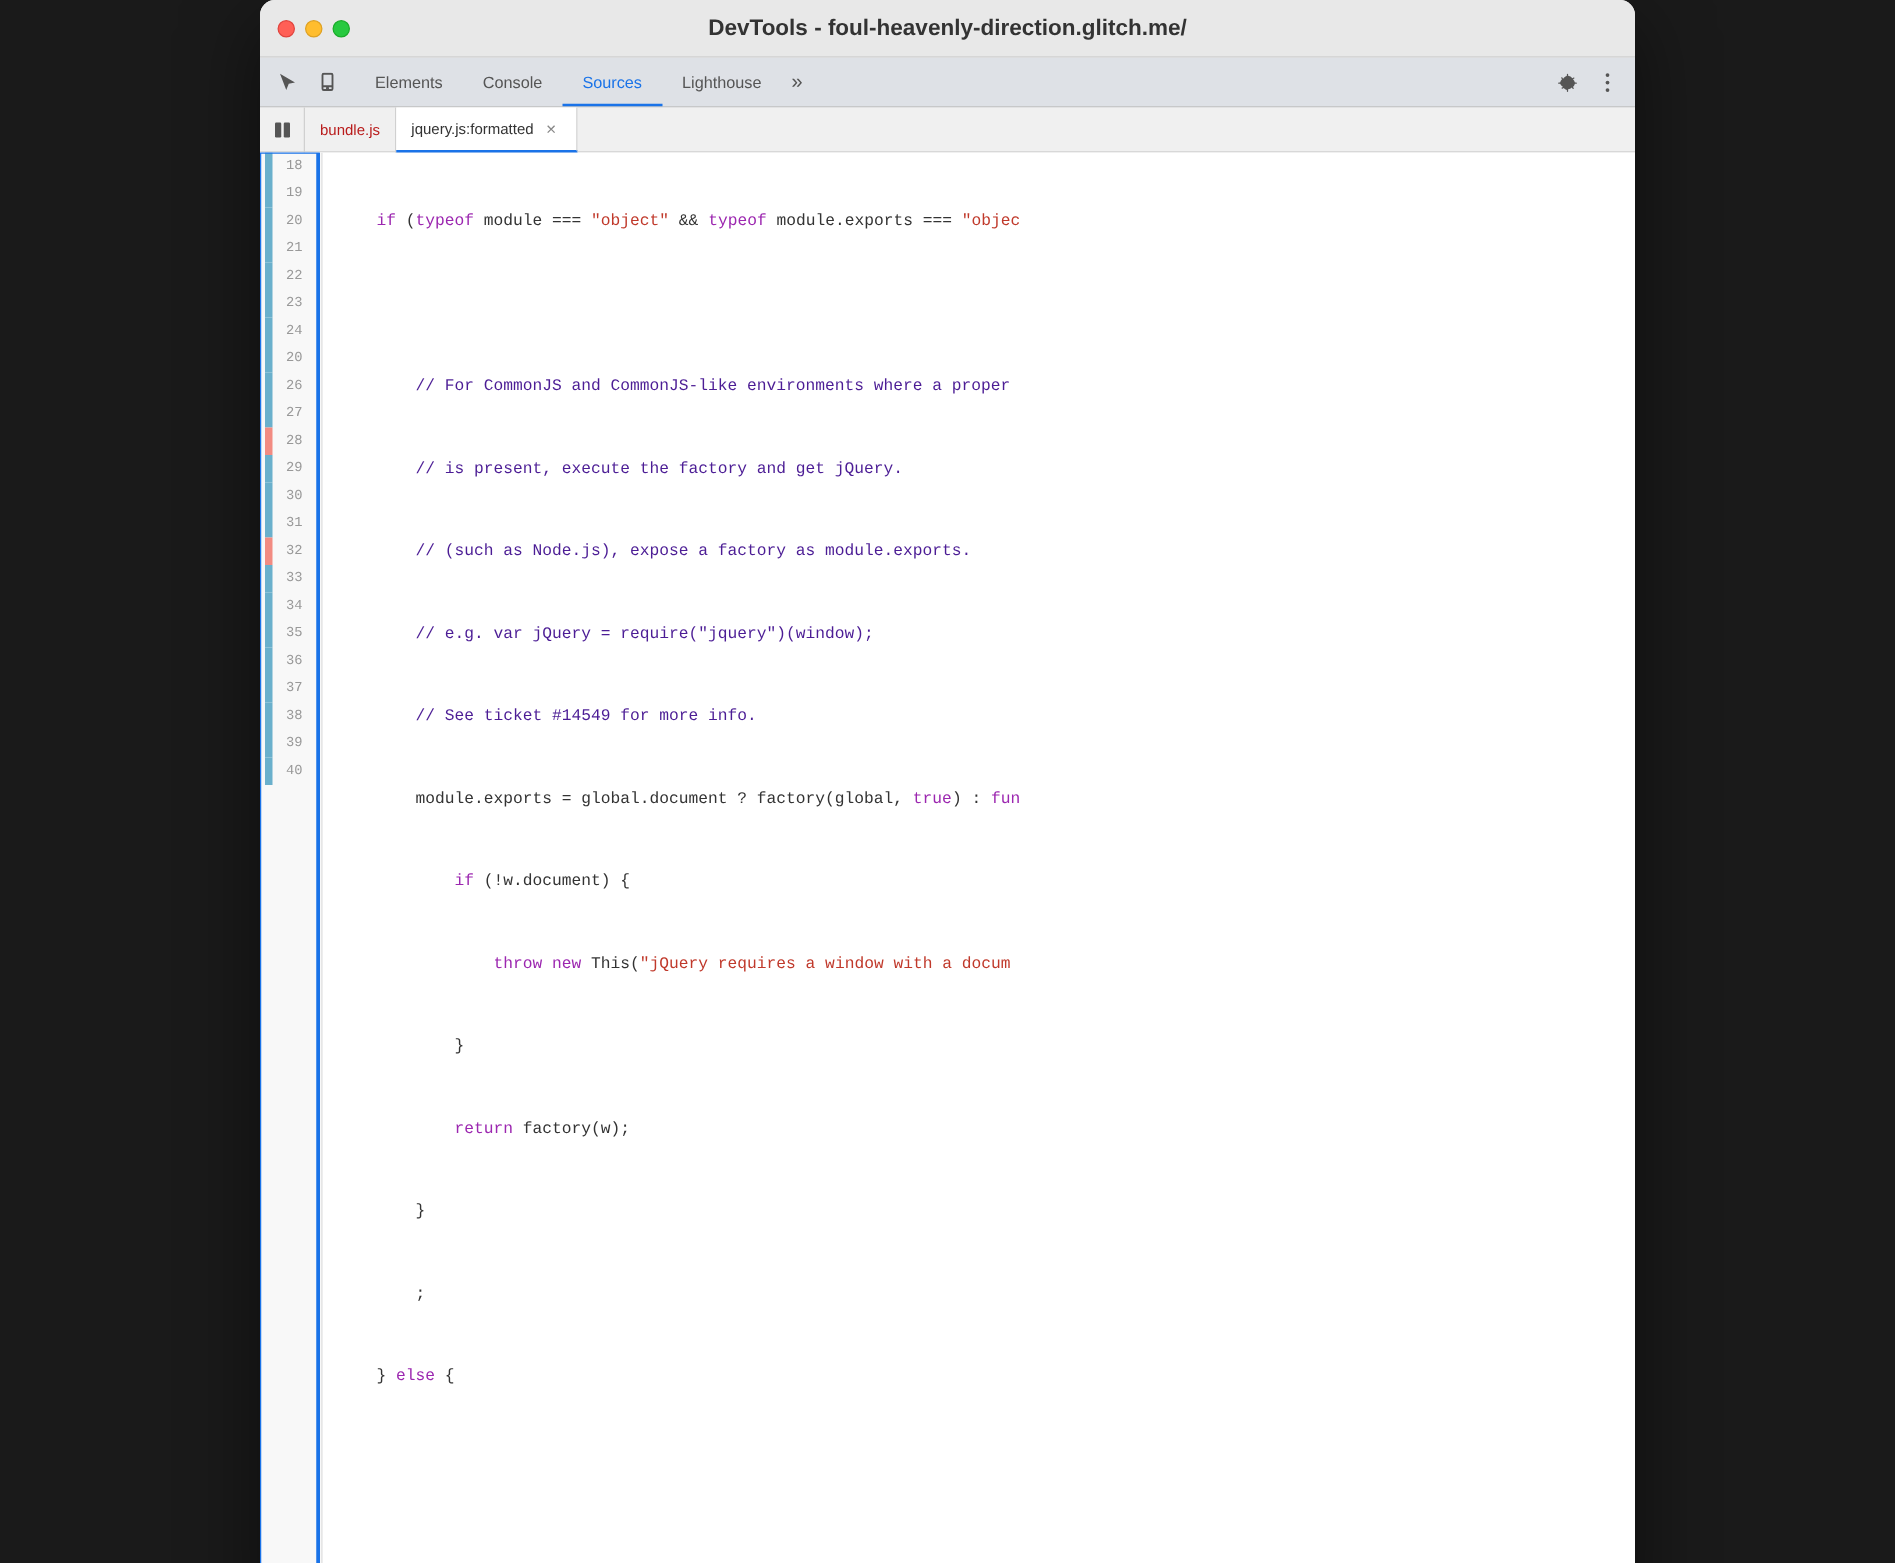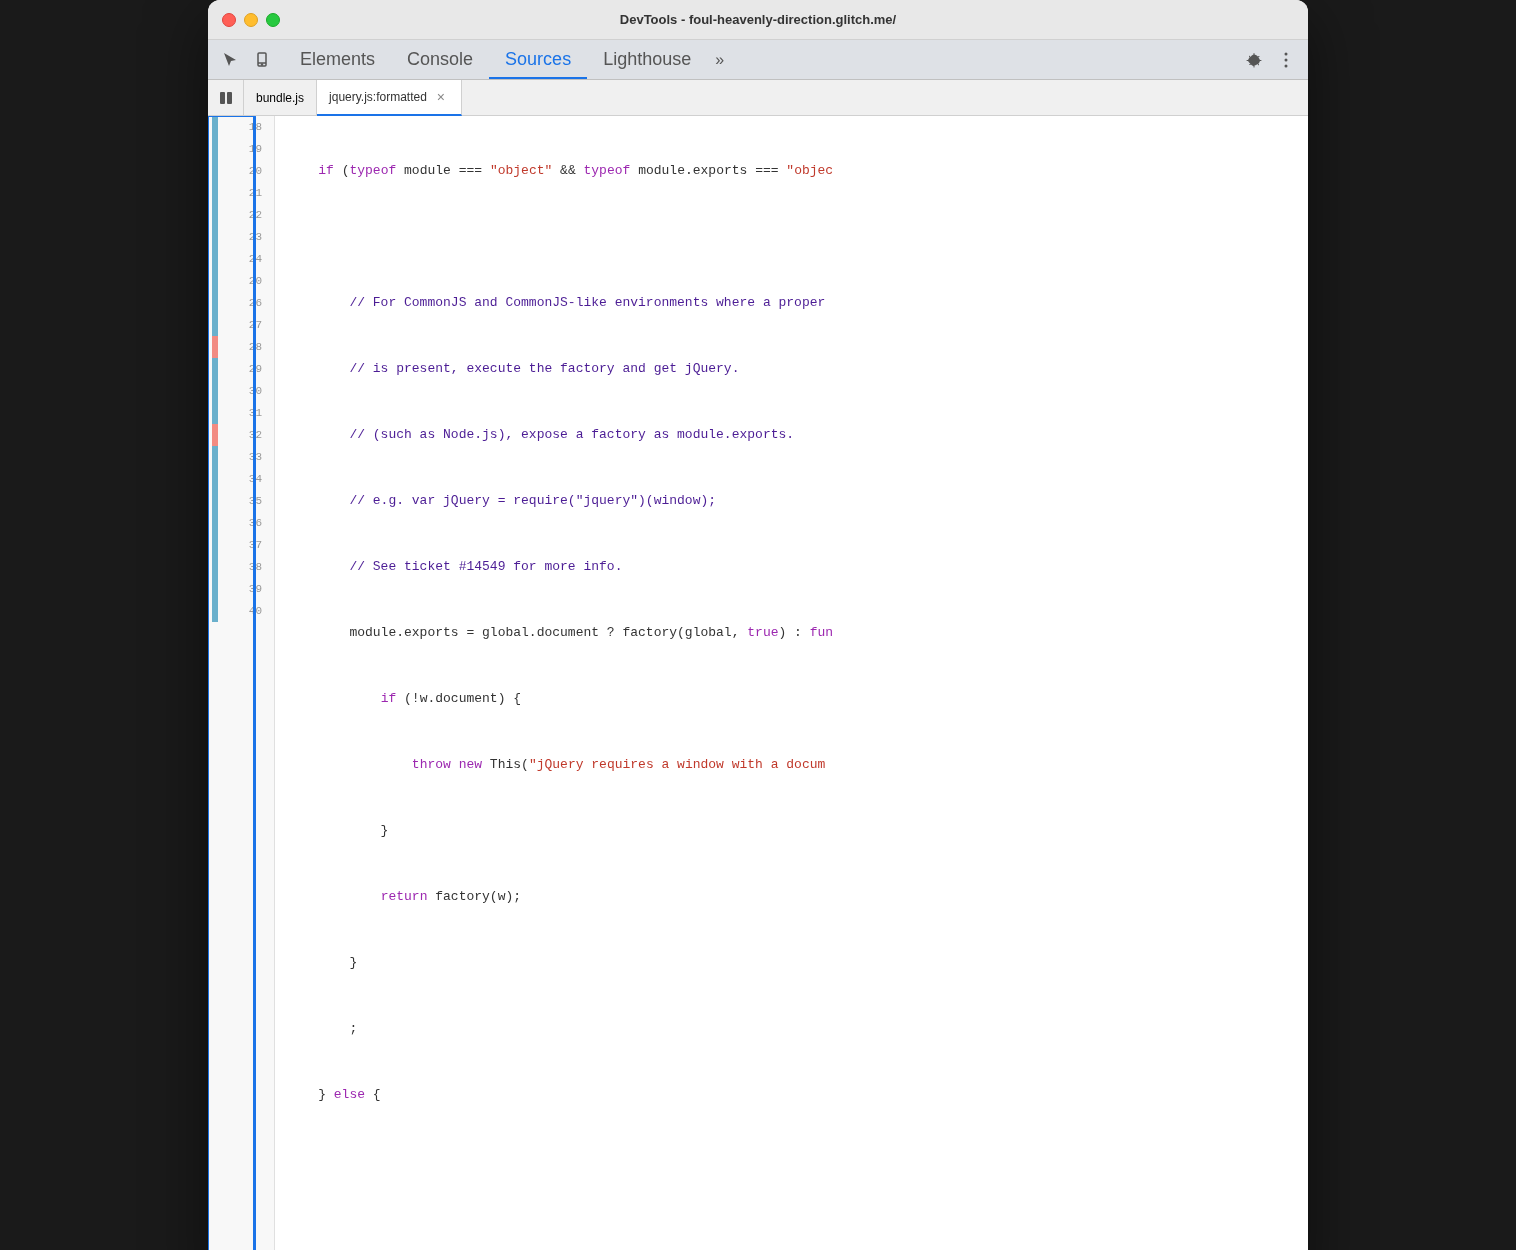--- a/index.html
+++ b/index.html
@@ -45,21 +45,21 @@
       height: 14px;
       border-radius: 50%;
       cursor: pointer;
     }
 
     .tl-red { background: #ff5f56; border: 1px solid #e0443e; }
     .tl-yellow { background: #ffbd2e; border: 1px solid #dea123; }
     .tl-green { background: #27c93f; border: 1px solid #1aab29; }
 
     .title-text {
-      font-size: 13px;
+      font-size: 18px;
       font-weight: 600;
       color: #333;
     }
 
     
     .devtools-tabs {
       background: #dee1e6;
       display: flex;
       align-items: center;
       padding: 0 8px;
@@ -91,21 +91,21 @@
       align-items: center;
       flex: 1;
       height: 100%;
     }
 
     .tab-item {
       padding: 0 16px;
       height: 100%;
       display: flex;
       align-items: center;
-      font-size: 18px;
+      font-size: 13px;
       color: #555;
       cursor: pointer;
       position: relative;
       white-space: nowrap;
     }
 
     .tab-item.active {
       color: #1a73e8;
       font-weight: 500;
     }
@@ -153,21 +153,21 @@
       cursor: pointer;
       color: #555;
     }
 
     .file-tab {
       padding: 0 12px;
       height: 36px;
       display: flex;
       align-items: center;
       font-size: 12px;
-      color: #000000;
+      color: #b91c1c;
       cursor: pointer;
       border-right: 1px solid #d0d0d0;
       gap: 6px;
     }
 
     .file-tab.active {
       background: #fff;
       color: #333;
       border-bottom: 2px solid #1a73e8;
     }
@@ -233,21 +233,20 @@
 
     .cov-covered { background: #6ab0cc; }
     .cov-uncovered { background: #f28b82; }
 
     .line-num-text {
       font-size: 11px;
       color: #999;
       text-align: right;
       min-width: 28px;
       padding-right: 4px;
-      margin-left: 20px;
     }
 
     .code-content {
       flex: 1;
       padding: 0 12px;
       overflow-x: auto;
       white-space: pre;
     }
 
     .code-line {

